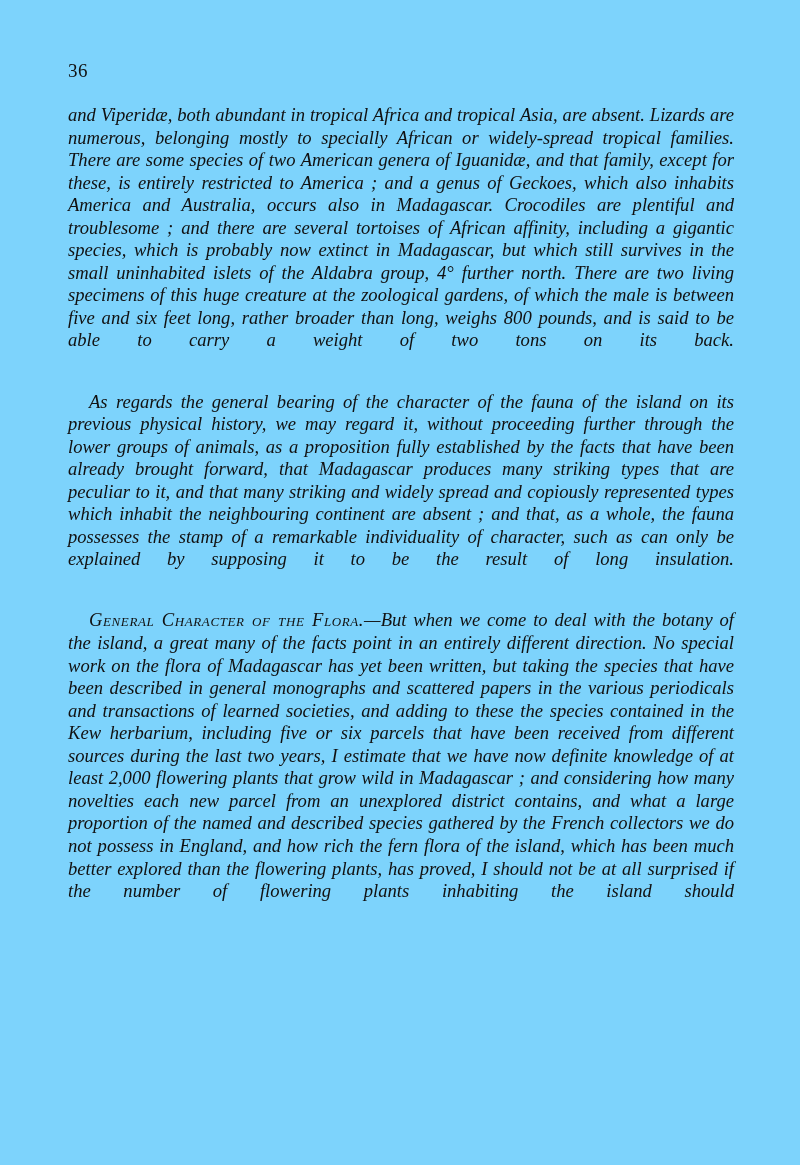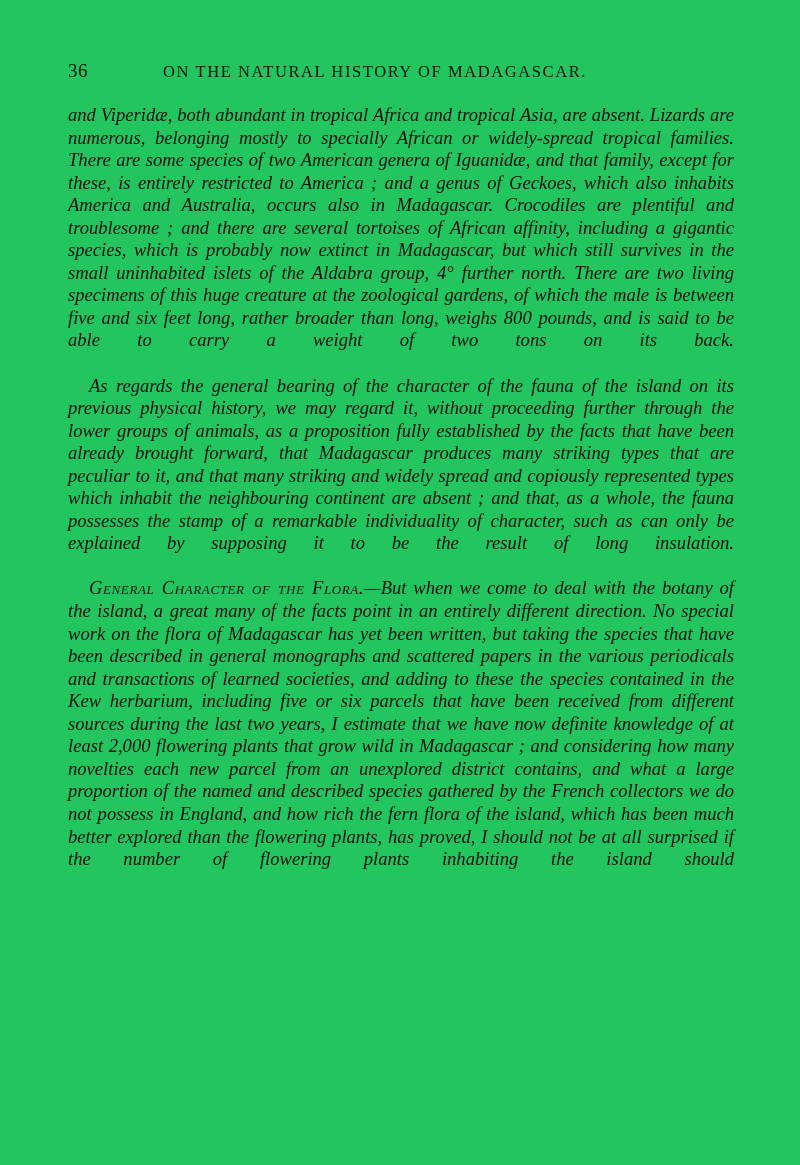--- a/index.html
+++ b/index.html
@@ -15,21 +15,21 @@
     color: #111111;
     overflow: hidden;
   }
 
   .page {
     position: absolute;
     left: 0;
     top: 0;
     width: 800px;
     height: 1165px;
-    background: #22c55e;
+    background: #7dd3fc;
   }
 
   
   .header {
     position: absolute;
     left: 68px;
     top: 58px;
     width: 665px;
     height: 26px;
     display: flex;
@@ -69,20 +69,21 @@
     text-align: justify;
     text-justify: inter-word;
     word-spacing: 0.3px;
     color: #111;
     -webkit-hyphens: none;
     hyphens: none;
     font-style: italic;
   }
   p.para.indent {
     text-indent: 21px;
+    margin-top: 16px;
   }
   
   p.para::after {
     content: "";
     display: inline-block;
     width: 100%;
   }
 
   .smallcaps {
     font-variant: small-caps;
@@ -94,21 +95,20 @@
     -webkit-font-smoothing: antialiased;
   }
 </style>
 </head>
 <body>
 
 <div class="page">
 
   <div class="header">
     <span class="folio">36</span>
-    <span class="runhead">ON THE NATURAL HISTORY OF MADAGASCAR.</span>
   </div>
 
   <div class="textblock">
 
     <p class="para">and Viperidæ, both abundant in tropical Africa and tropical Asia, are absent.  Lizards are numerous, belonging mostly to specially African or widely-spread tropical families.  There are some species of two American genera of Iguanidæ, and that family, except for these, is entirely restricted to America ; and a genus of Geckoes, which also inhabits America and Australia, occurs also in Madagascar.  Crocodiles are plentiful and troublesome ; and there are several tortoises of African affinity, including a gigantic species, which is probably now extinct in Madagascar, but which still survives in the small uninhabited islets of the Aldabra group, 4° further north.  There are two living specimens of this huge creature at the zoological gardens, of which the male is between five and six feet long, rather broader than long, weighs 800 pounds, and is said to be able to carry a weight of two tons on its back.</p>
 
     <p class="para indent">As regards the general bearing of the character of the fauna of the island on its previous physical history, we may regard it, without proceeding further through the lower groups of animals, as a proposition fully established by the facts that have been already brought forward, that Madagascar produces many striking types that are peculiar to it, and that many striking and widely spread and copiously represented types which inhabit the neighbouring continent are absent ; and that, as a whole, the fauna possesses the stamp of a remarkable individuality of character, such as can only be explained by supposing it to be the result of long insulation.</p>
 
     <p class="para indent"><span class="smallcaps">General Character of the Flora.</span><span>—</span><span>But when we come to deal with the botany of the island, a great many of the facts point in an entirely different direction.  No special work on the flora of Madagascar has yet been written, but taking the species that have been described in general monographs and scattered papers in the various periodicals and transactions of learned societies, and adding to these the species contained in the Kew herbarium, including five or six parcels that have been received from different sources during the last two years, I estimate that we have now definite knowledge of at least 2,000 flowering plants that grow wild in Madagascar ; and considering how many novelties each new parcel from an unexplored district contains, and what a large proportion of the named and described species gathered by the French collectors we do not possess in England, and how rich the fern flora of the island, which has been much better explored than the flowering plants, has proved, I should not be at all surprised if the number of flowering plants inhabiting the island should</span></p>
 

